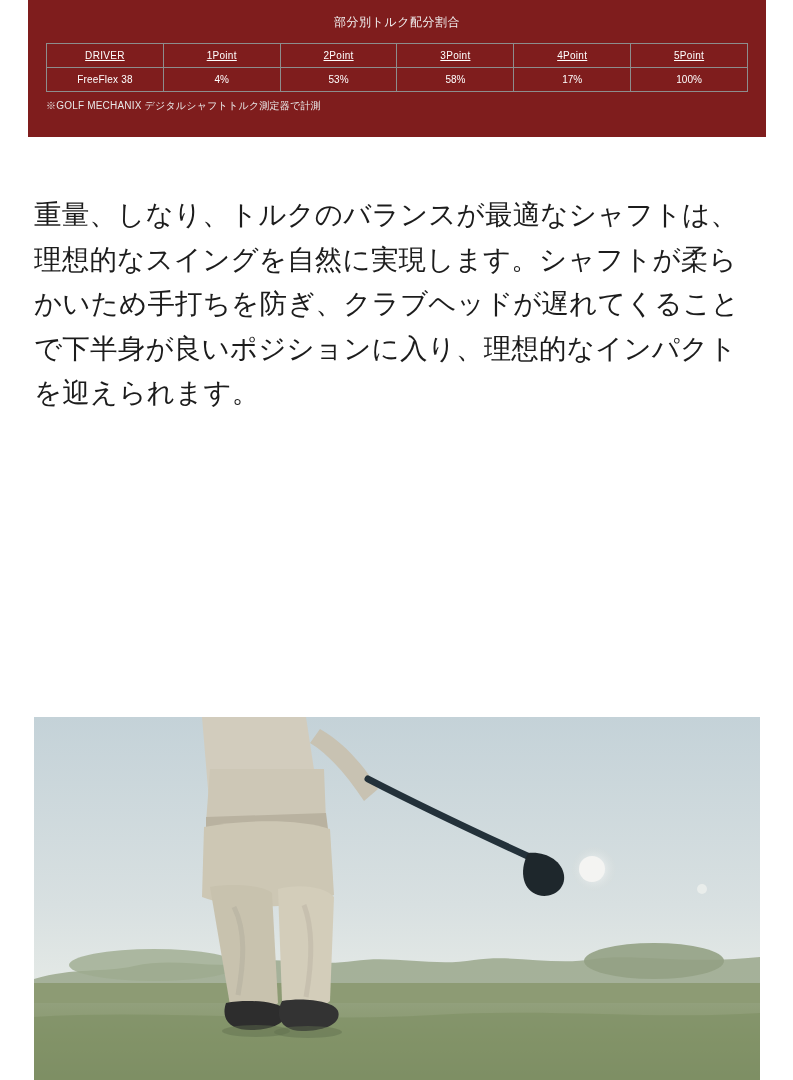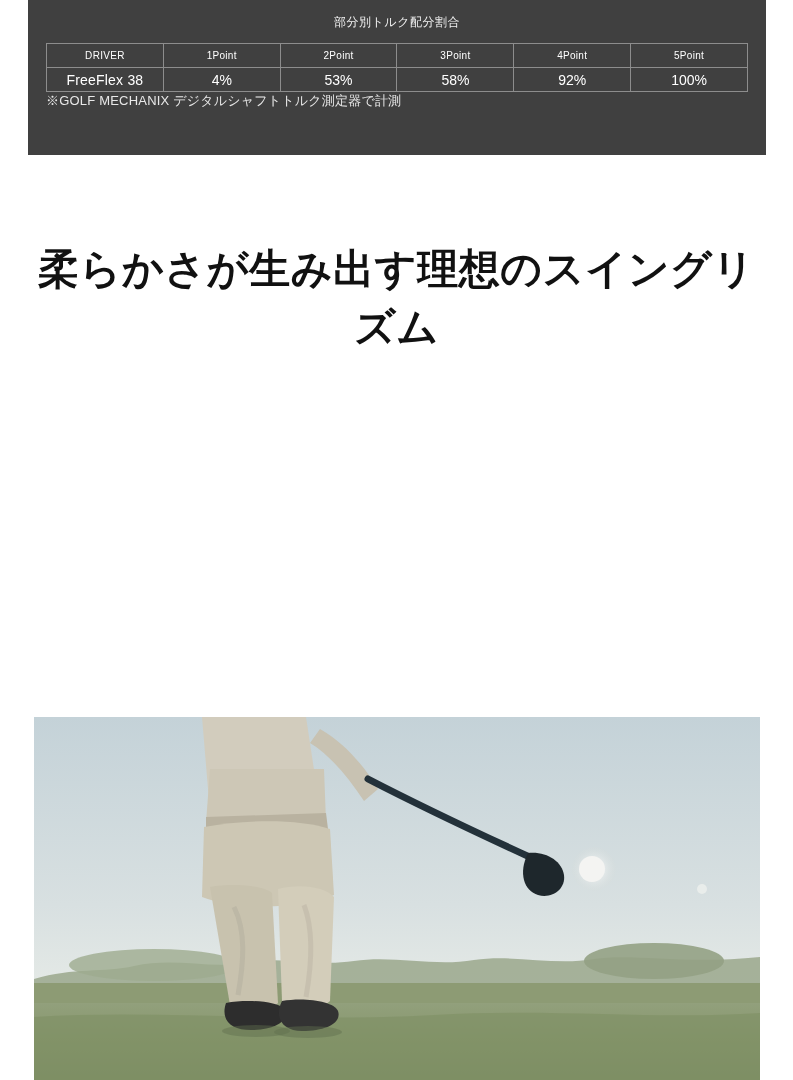--- a/index.html
+++ b/index.html
@@ -15,58 +15,60 @@
     overflow: hidden;
     position: relative;
   }
 
   
   .table-panel {
     position: absolute;
     left: 28px;
     top: 0;
     width: 738px;
-    height: 155px;
-    background: #404040;
+    height: 137px;
+    background: #7f1d1d;
     color: #ffffff;
     box-sizing: border-box;
     padding: 14px 18px 0 18px;
   }
   .table-title {
     text-align: center;
     font-size: 12px;
     letter-spacing: 0.5px;
     margin-bottom: 12px;
     color: #f2f2f2;
   }
   table.torque {
     width: 100%;
     border-collapse: collapse;
     table-layout: fixed;
   }
   table.torque th,
   table.torque td {
     border: 1px solid #8d8d8d;
     text-align: center;
-    font-size: 14px;
+    font-size: 10px;
     height: 23px;
     color: #ffffff;
     font-weight: normal;
     padding: 0;
   }
   table.torque th {
     font-size: 10px;
     letter-spacing: 0.3px;
+    text-decoration: underline;
   }
   table.torque td.rowhead {
     letter-spacing: 0.2px;
   }
   .table-note {
-    font-size: 13px;
+    font-size: 10px;
     color: #e8e8e8;
+    margin-top: 7px;
     letter-spacing: 0.2px;
   }
 
   
   .article {
     position: absolute;
     left: 0;
     top: 155px;
     width: 793px;
   }
@@ -114,31 +116,31 @@
         <th>4Point</th>
         <th>5Point</th>
       </tr>
     </thead>
     <tbody>
       <tr>
         <td class="rowhead">FreeFlex 38</td>
         <td>4%</td>
         <td>53%</td>
         <td>58%</td>
-        <td>92%</td>
+        <td>17%</td>
         <td>100%</td>
       </tr>
     </tbody>
   </table>
 
   <div class="table-note">※GOLF MECHANIX デジタルシャフトトルク測定器で計測</div>
 </div>
 
 <div class="article">
-  <h1 class="headline">柔らかさが生み出す理想のスイングリズム</h1>
+  <p class="bodytext">重量、しなり、トルクのバランスが最適なシャフトは、理想的なスイングを自然に実現します。シャフトが柔らかいため手打ちを防ぎ、クラブヘッドが遅れてくることで下半身が良いポジションに入り、理想的なインパクトを迎えられます。</p>
 </div>
 
 <div class="photo">
   <svg width="726" height="363" viewBox="0 0 726 363" xmlns="http://www.w3.org/2000/svg">
     <defs>
       <linearGradient id="skyGrad" x1="0" y1="0" x2="0" y2="1">
         <stop offset="0%" stop-color="#c4d2d8"></stop>
         <stop offset="70%" stop-color="#d8e0e1"></stop>
         <stop offset="100%" stop-color="#e4e9e6"></stop>
       </linearGradient>

